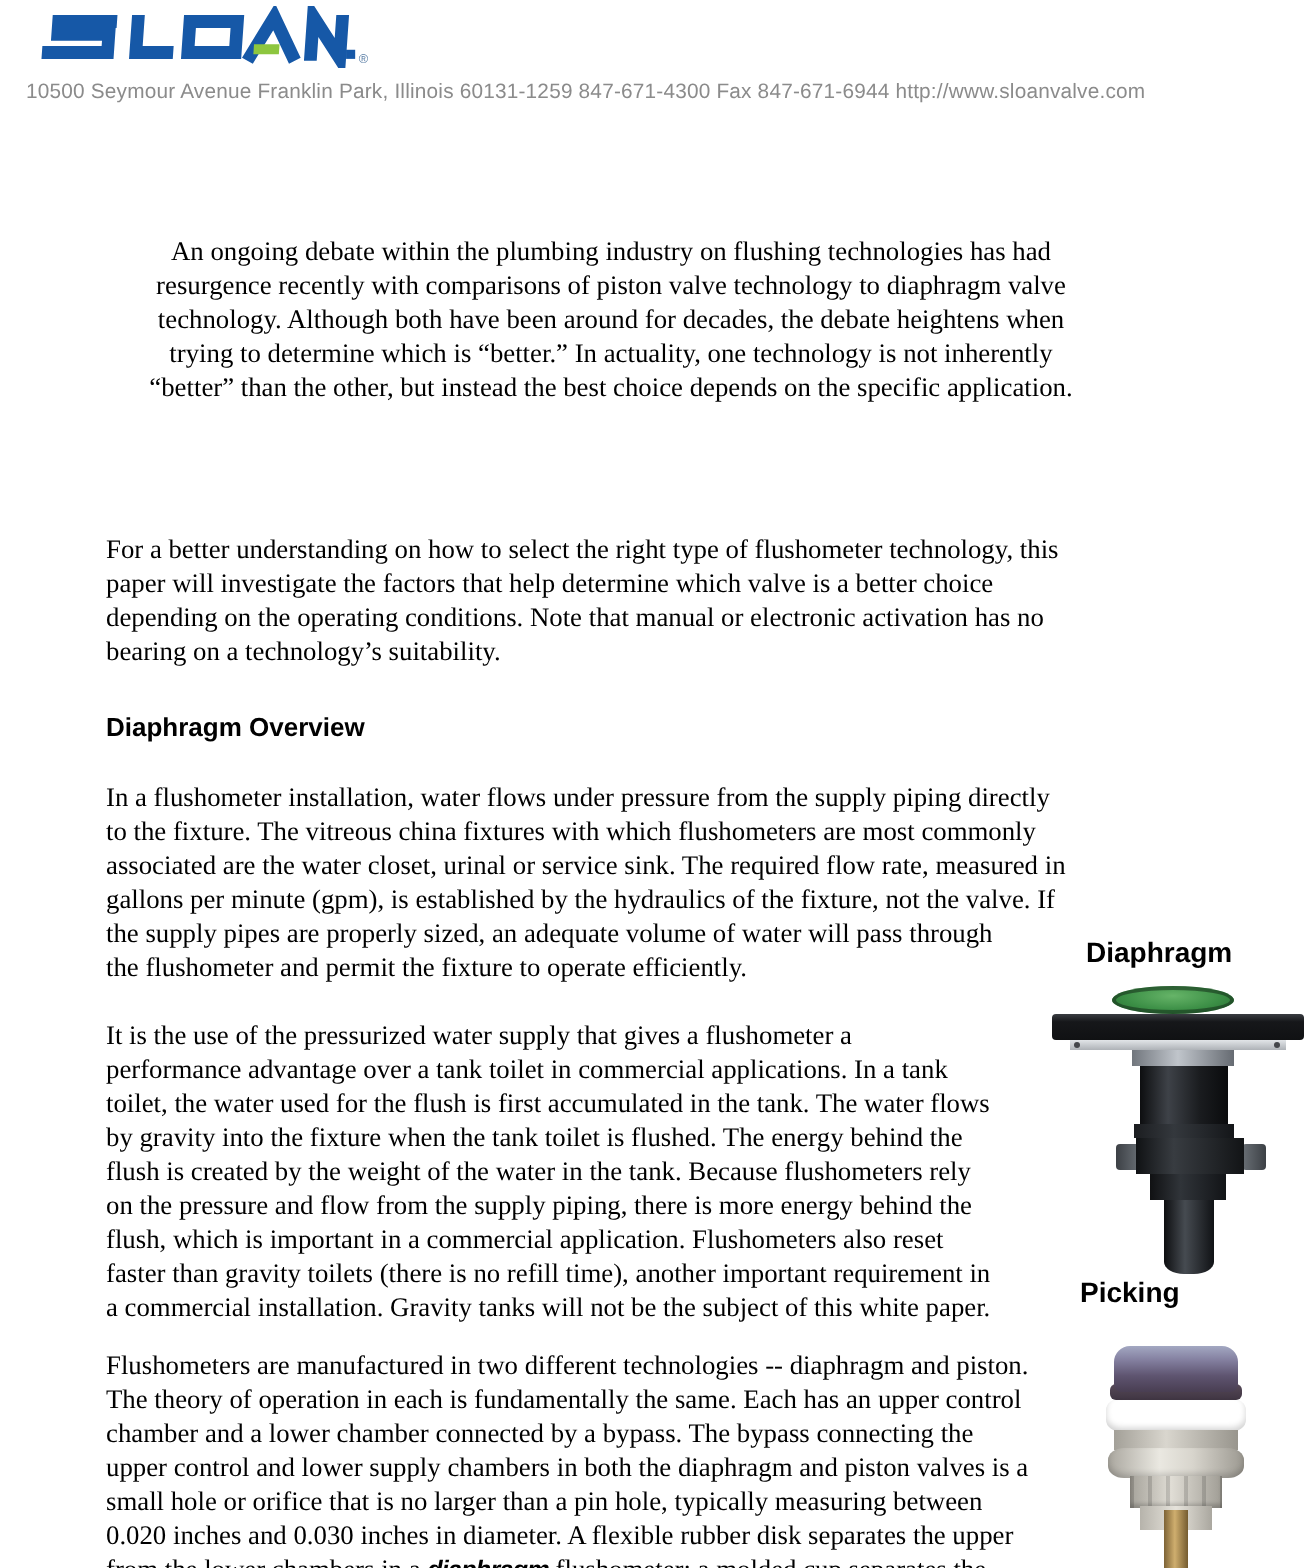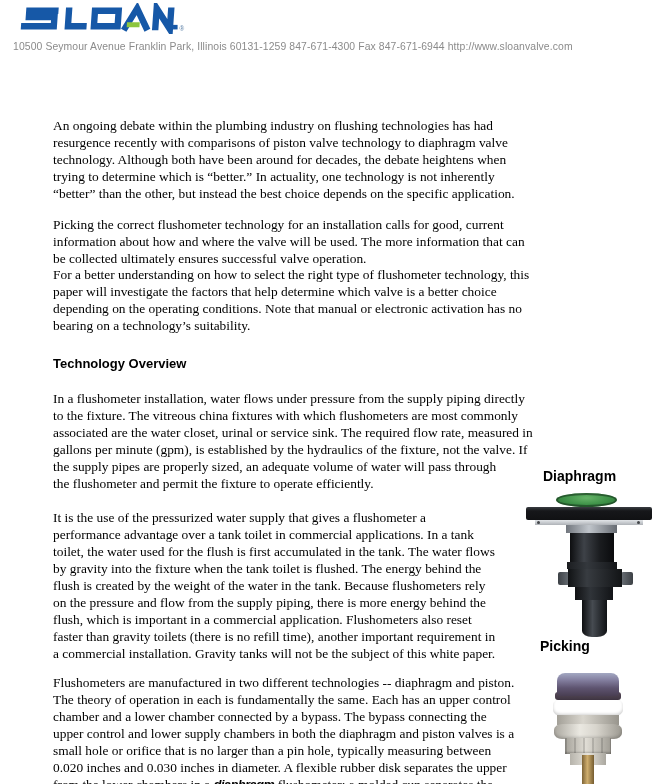--- a/index.html
+++ b/index.html
@@ -17,21 +17,21 @@
   }
   
   .doc-title {
     position:absolute; left:53px; top:89px; margin:0;
     font-size:14.6px; font-weight:bold; white-space:nowrap;
   }
   .body-para {
     position:absolute; left:53px; width:505px; margin:0;
     font-size:13.4px; line-height:17px; white-space:pre;
   }
-  .p1 { top:117px; }
+  .p1 { top:117px;text-align:center; }
   .p2 { top:216px; }
   .p3 { top:266px; }
   .p4 { top:390px; }
   .p5 { top:509px; }
   .p6 { top:674px; }
   .lines-block { display:block; }
   .section-heading {
     position:absolute; left:53px; top:356px; margin:0;
     font-family:"Liberation Sans","DejaVu Sans",sans-serif;
     font-size:13px; font-weight:bold;
@@ -121,29 +121,26 @@
     </svg>
   </div>
   <div class="address">10500 Seymour Avenue Franklin Park, Illinois 60131-1259 847-671-4300 Fax 847-671-6944 http://www.sloanvalve.com</div>
 
 
   <p class="body-para p1">An ongoing debate within the plumbing industry on flushing technologies has had
 resurgence recently with comparisons of piston valve technology to diaphragm valve
 technology. Although both have been around for decades, the debate heightens when
 trying to determine which is “better.” In actuality, one technology is not inherently
 “better” than the other, but instead the best choice depends on the specific application.</p>
-  <p class="body-para p2">Picking the correct flushometer technology for an installation calls for good, current
-information about how and where the valve will be used. The more information that can
-be collected ultimately ensures successful valve operation.</p>
   <p class="body-para p3">For a better understanding on how to select the right type of flushometer technology, this
 paper will investigate the factors that help determine which valve is a better choice
 depending on the operating conditions. Note that manual or electronic activation has no
 bearing on a technology’s suitability.</p>
 
-  <h2 class="section-heading">Technology Overview</h2>
+  <h2 class="section-heading">Diaphragm Overview</h2>
 
   <p class="body-para p5">It is the use of the pressurized water supply that gives a flushometer a
 performance advantage over a tank toilet in commercial applications. In a tank
 toilet, the water used for the flush is first accumulated in the tank. The water flows
 by gravity into the fixture when the tank toilet is flushed. The energy behind the
 flush is created by the weight of the water in the tank. Because flushometers rely
 on the pressure and flow from the supply piping, there is more energy behind the
 flush, which is important in a commercial application. Flushometers also reset
 faster than gravity toilets (there is no refill time), another important requirement in
 a commercial installation. Gravity tanks will not be the subject of this white paper.</p>

